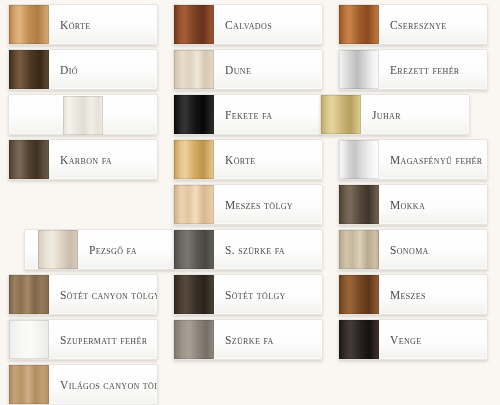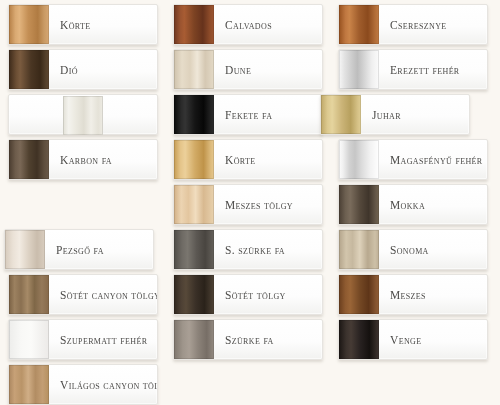--- a/index.html
+++ b/index.html
@@ -63,21 +63,21 @@
         <div class="chip" style="background: linear-gradient(90deg, rgb(226, 224, 214) 0%, rgb(244, 243, 238) 14%, rgb(236, 234, 225) 30%, rgb(224, 221, 210) 52%, rgb(241, 239, 232) 70%, rgb(229, 226, 216) 88%, rgb(237, 235, 227) 100%);"></div>
       </div>
       <div class="label">Fehér fa</div>
     </div>
     <div class="swatch-card" style="left: 8px; top: 139px;">
       <div class="chip-wrap">
         <div class="chip" style="background: linear-gradient(90deg, rgb(74, 60, 47) 0%, rgb(109, 92, 75) 16%, rgb(122, 104, 86) 28%, rgb(80, 65, 47) 50%, rgb(64, 50, 36) 70%, rgb(94, 78, 61) 88%, rgb(106, 89, 72) 100%);"></div>
       </div>
       <div class="label">Karbon fa</div>
     </div>
-    <div class="swatch-card" style="left: 4px; top: 229px;">
+    <div class="swatch-card" style="left: 24px; top: 229px; padding-left: 13px;">
       <div class="chip-wrap">
         <div class="chip" style="background: linear-gradient(90deg, rgb(214, 202, 188) 0%, rgb(234, 225, 214) 20%, rgb(242, 235, 226) 36%, rgb(222, 211, 197) 58%, rgb(202, 189, 173) 80%, rgb(216, 204, 190) 100%);"></div>
       </div>
       <div class="label">Pezsgő fa</div>
     </div>
     <div class="swatch-card" style="left: 8px; top: 274px;">
       <div class="chip-wrap">
         <div class="chip" style="background: linear-gradient(90deg, rgb(122, 97, 68) 0%, rgb(156, 129, 96) 14%, rgb(138, 112, 81) 30%, rgb(166, 138, 103) 46%, rgb(127, 103, 71) 64%, rgb(149, 121, 90) 82%, rgb(134, 105, 74) 100%);"></div>
       </div>
       <div class="label">Sötét canyon tölgy</div>

